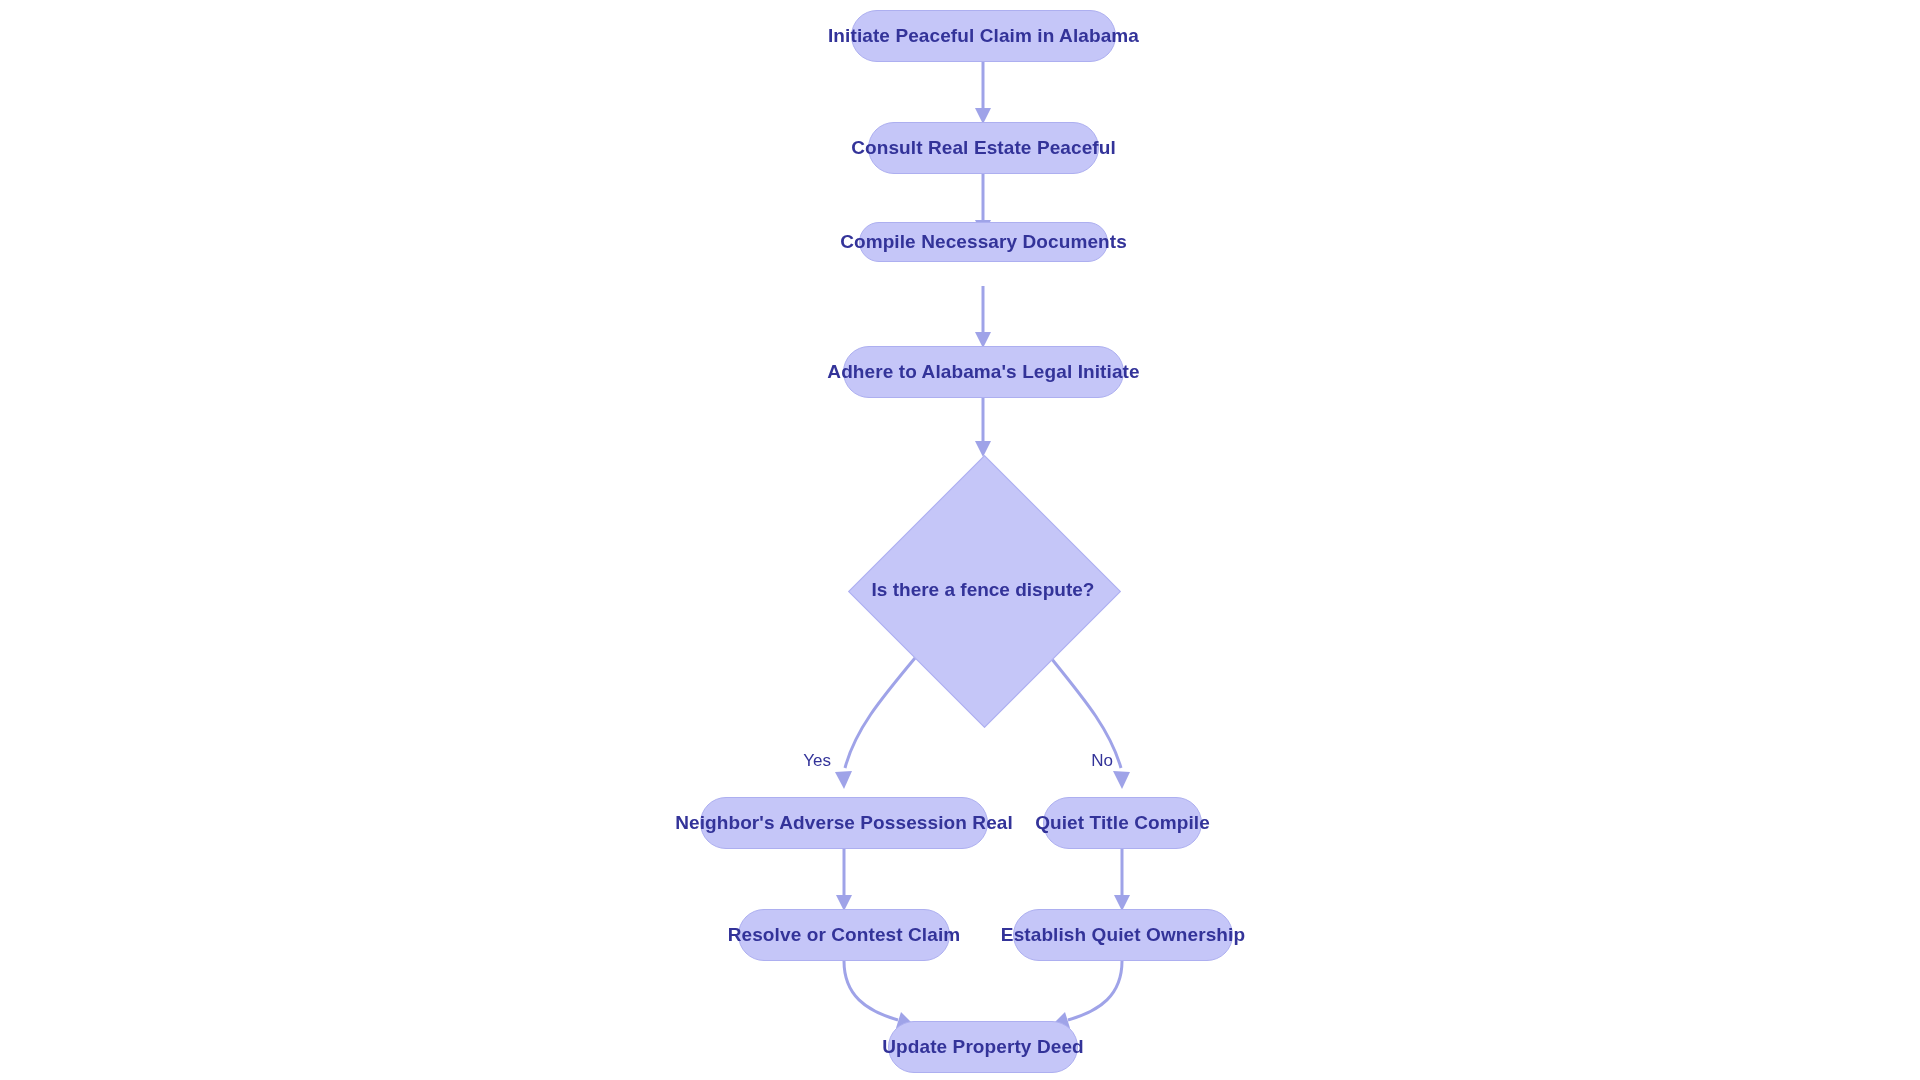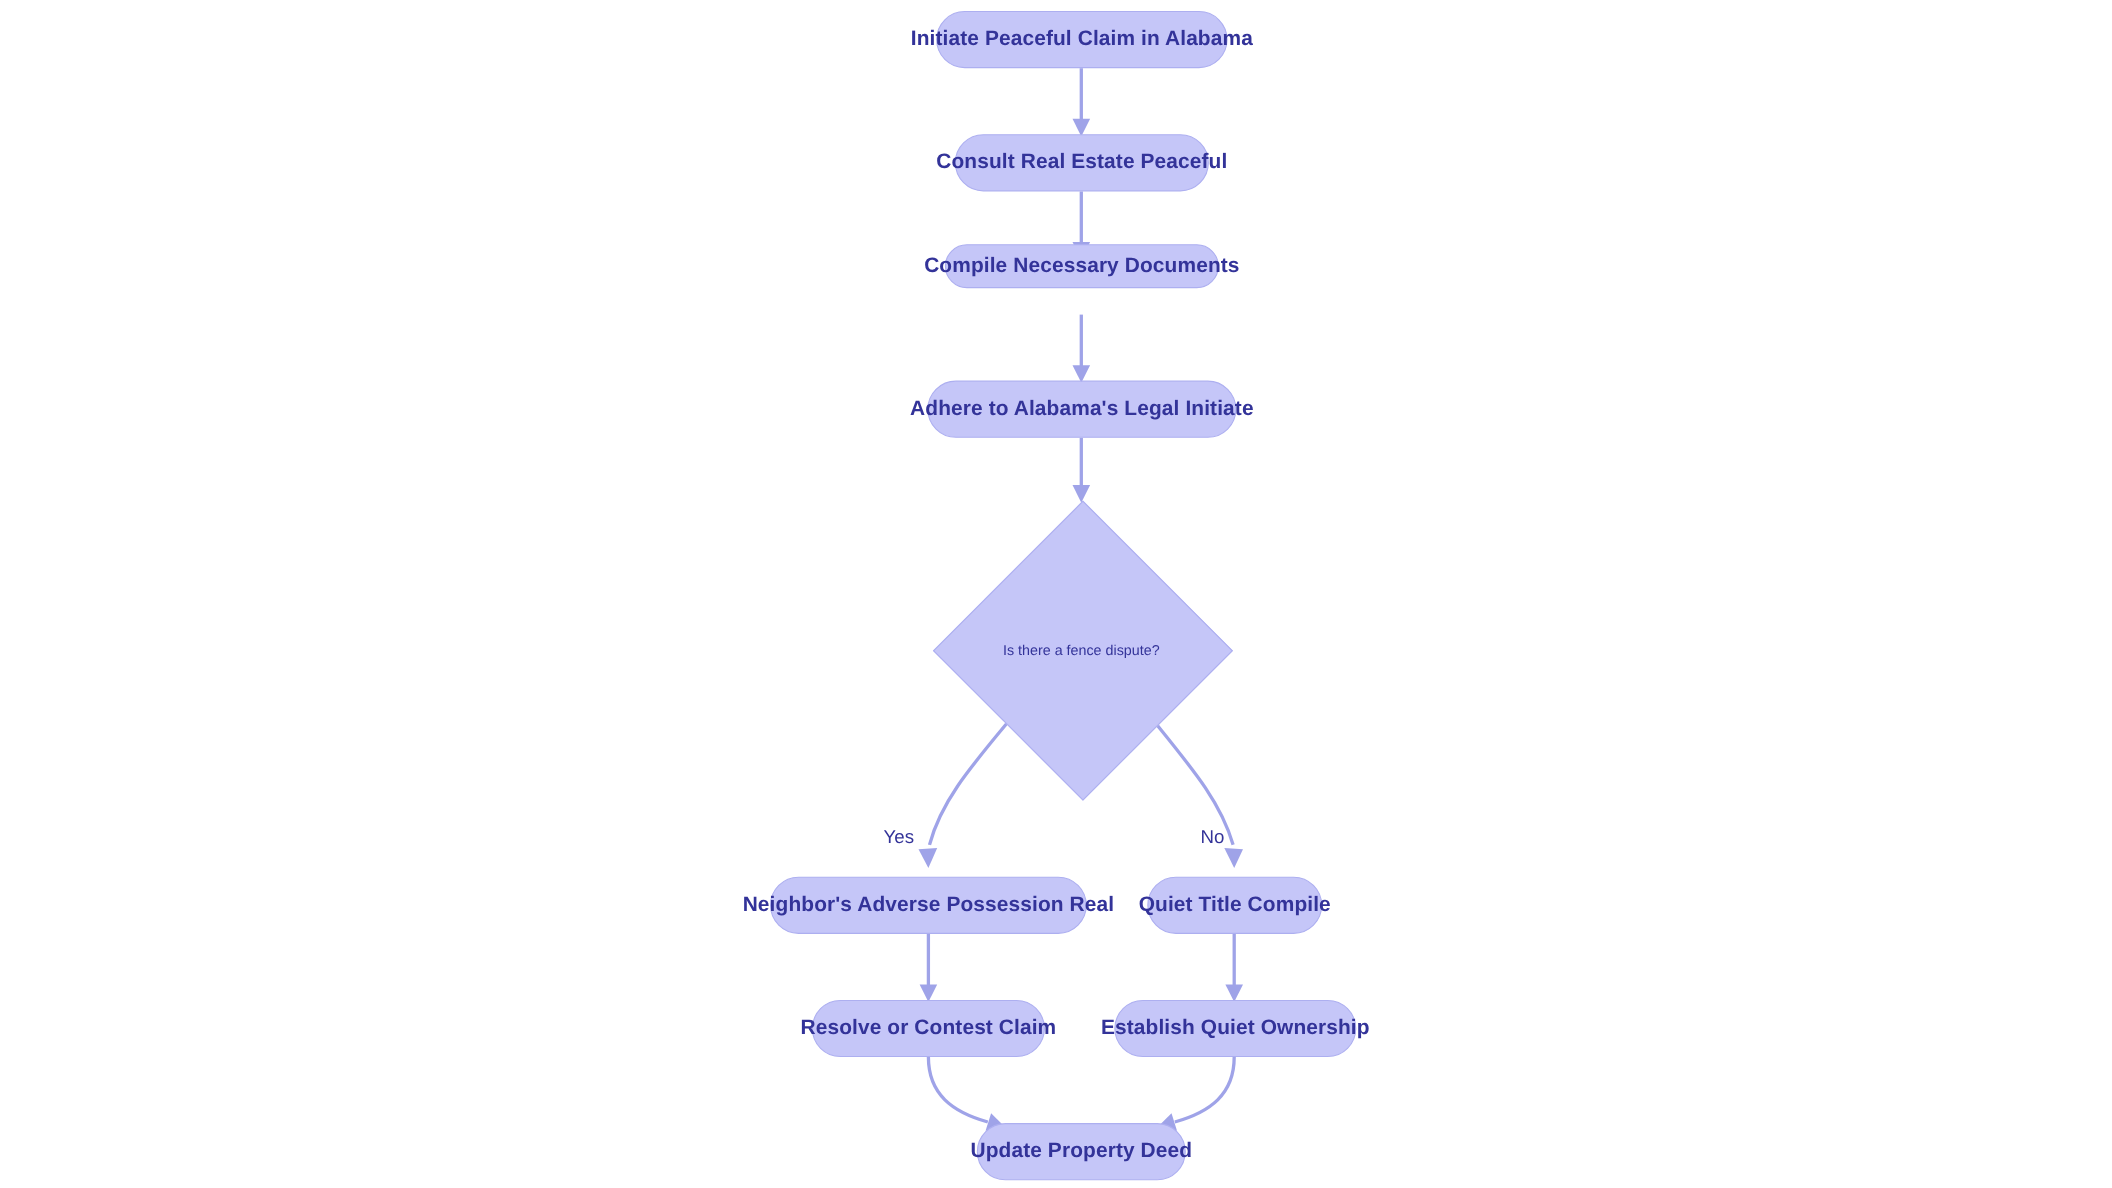--- a/index.html
+++ b/index.html
@@ -72,23 +72,24 @@
     height: 191px;
     margin-left: -95.5px;
     margin-top: -95.5px;
     background: #c5c6f8;
     border: 1.5px solid #adaff0;
     transform: rotate(45deg);
   }
   .node-decision .diamond-label {
     position: relative;
     color: #333399;
-    font-size: 13px;
+    font-size: 19px;
     white-space: nowrap;
     font-family: "Liberation Sans", sans-serif;
+    font-weight: bold;
   }
 </style>
 </head>
 <body>
 
 <div id="flow-root">
 
   <svg id="edge-layer" viewBox="0 0 1920 1080">
 
     <g>

